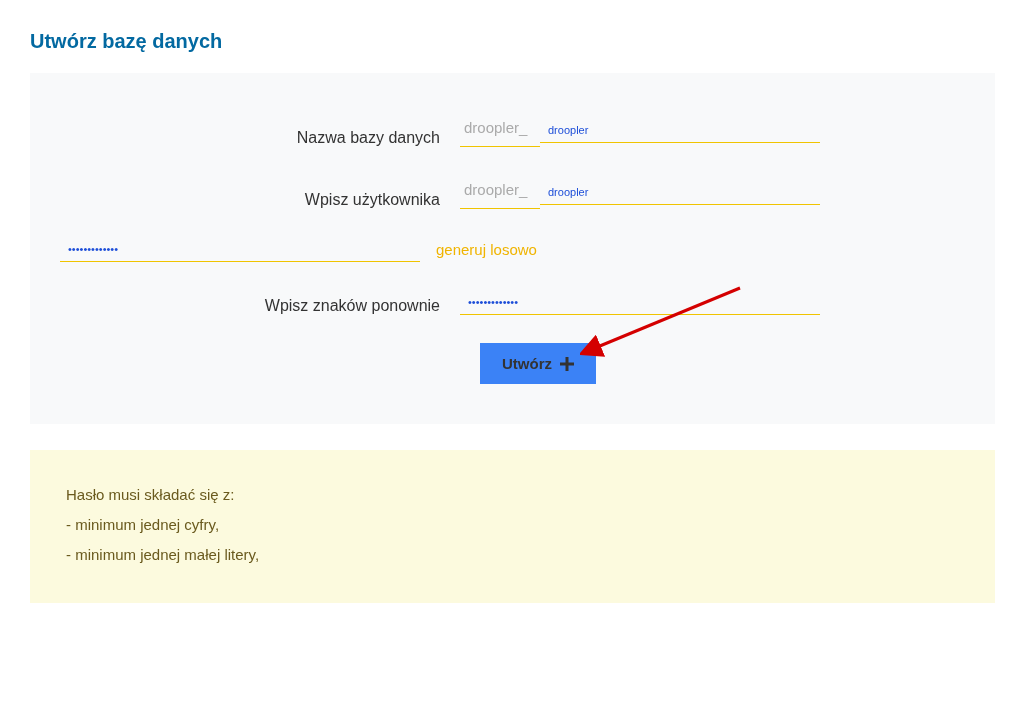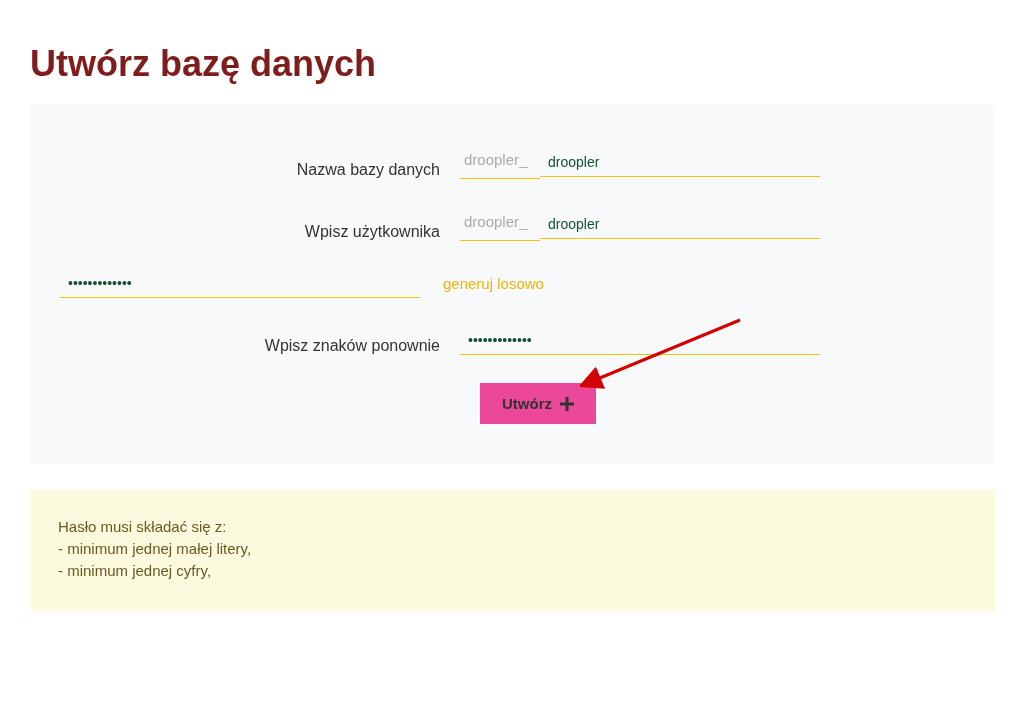--- a/index.html
+++ b/index.html
@@ -4,25 +4,24 @@
   <style>
     * { box-sizing: border-box; margin: 0; padding: 0; }
     body {
       font-family: "Segoe UI", Arial, sans-serif;
       background: #ffffff;
       color: #333;
       padding: 30px;
       width: 1025px;
     }
     h1 {
-      font-size: 36px;
+      font-size: 20px;
       font-weight: 700;
-      color: #7f1d1d;
+      color: #0369a1;
       margin-bottom: 20px;
-      margin-top: 13px;
     }
     .form-panel {
       background: #f8f9fa;
       padding: 40px 30px 40px 30px;
       position: relative;
     }
     .form-row {
       display: flex;
       align-items: flex-end;
       margin-bottom: 28px;
@@ -43,43 +42,43 @@
       color: #aaa;
       font-size: 15px;
       padding: 6px 4px 10px 4px;
       border-bottom: 1px solid #f0c400;
       min-width: 80px;
     }
     .text-input {
       border: none;
       border-bottom: 1px solid #f0c400;
       background: transparent;
-      font-size: 14px;
-      color: #14532d;
+      font-size: 11px;
+      color: #1d4ed8;
       padding: 6px 4px 6px 8px;
       outline: none;
       width: 280px;
     }
     .text-input.no-prefix {
       width: 360px;
     }
     .link-action {
       color: #f0b400;
       font-size: 15px;
-      margin-left: 23px;
+      margin-left: 16px;
       cursor: pointer;
       text-decoration: none;
     }
     .btn-row {
       display: flex;
       padding-left: 420px;
       margin-top: 10px;
     }
     .btn-create {
-      background: #ec4899;
+      background: #3b82f6;
       color: #333;
       border: none;
       padding: 12px 22px;
       font-size: 15px;
       font-weight: 700;
       cursor: pointer;
       display: inline-flex;
       align-items: center;
       gap: 8px;
     }
@@ -89,21 +88,21 @@
       justify-content: center;
     }
     .hints {
       background: #fcfade;
       color: #6a5a1e;
       font-size: 15px;
       padding: 26px 28px 30px 28px;
       margin-top: 26px;
       line-height: 1.45;
     }
-    .hints p { margin: 0; }
+    .hints p { margin: 8px; }
     .arrow-overlay {
       position: absolute;
       pointer-events: none;
     }
   </style>
 </head>
 <body>
 
 <h1>Utwórz bazę danych</h1>
 
@@ -157,15 +156,15 @@
         <polygon points="0,0 8,4 0,8" fill="#d40000"></polygon>
       </marker>
     </defs>
     <line x1="160" y1="5" x2="15" y2="65" stroke="#d40000" stroke-width="3" marker-end="url(#ah)"></line>
   </svg>
 
 </div>
 
 <div class="hints">
   <p>Hasło musi składać się z:</p>
+  <p>- minimum jednej cyfry,</p>
   <p>- minimum jednej małej litery,</p>
-  <p>- minimum jednej cyfry,</p>
 </div>
 
 </body></html>

